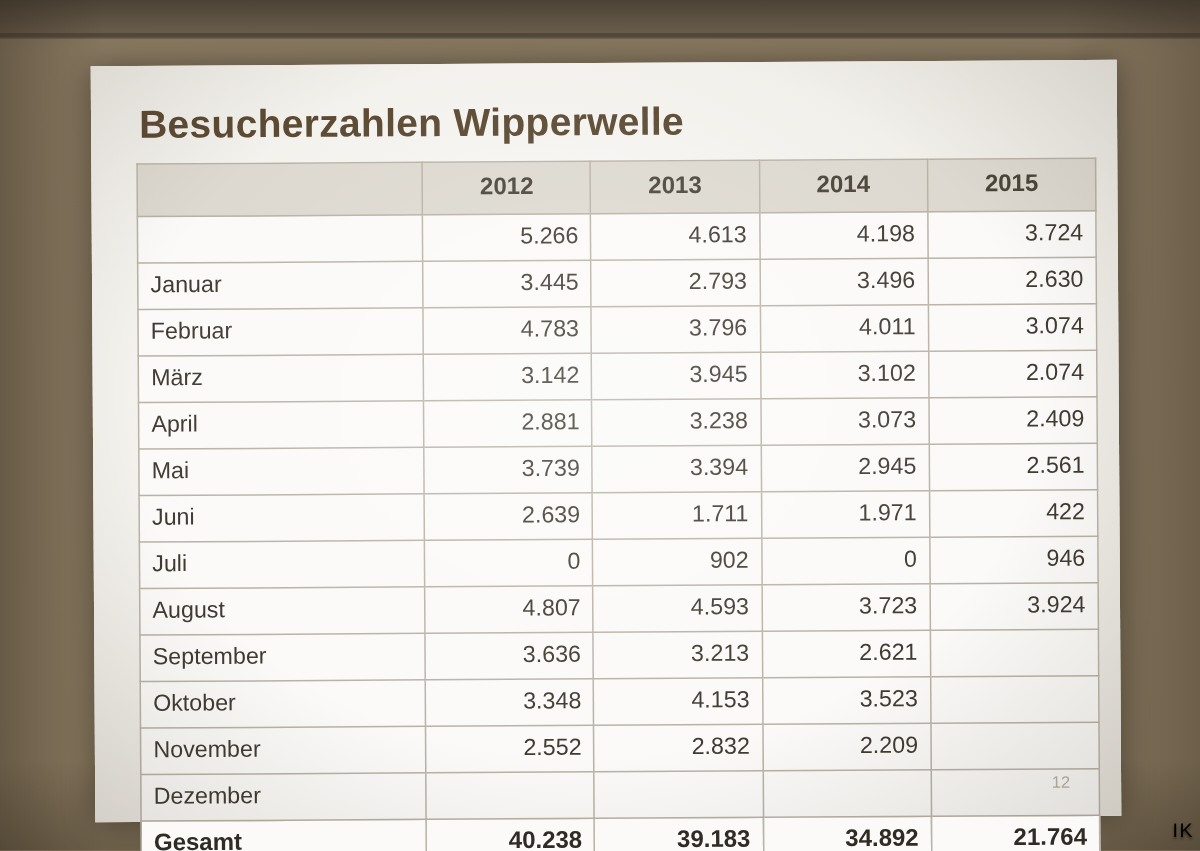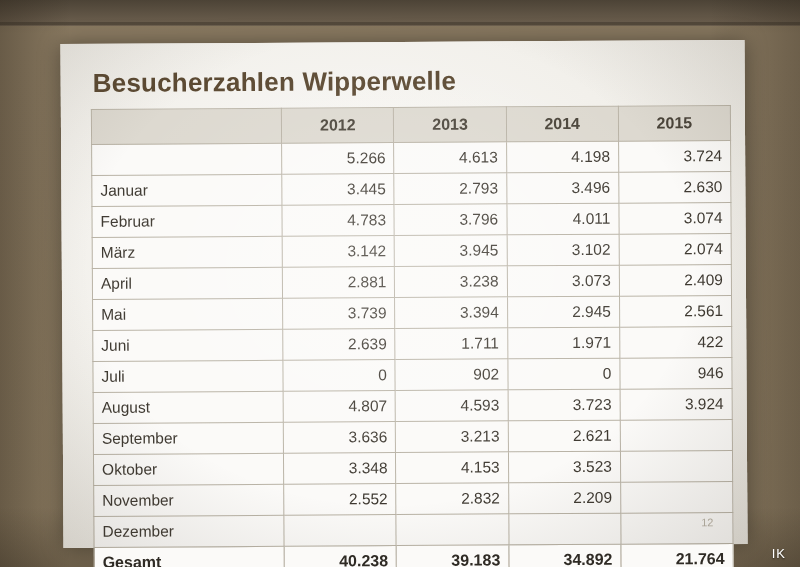--- a/index.html
+++ b/index.html
@@ -134,23 +134,23 @@
     right: 34px;
     bottom: 16px;
     font-size: 11px;
     color: #b7b1a4;
     font-family: "Liberation Sans", sans-serif;
   }
 
   
   #watermark {
     position: absolute;
-    right: 14px;
+    right: 4px;
     bottom: 6px;
-    color: #ffffff;
+    color: #000000;
     font-size: 13px;
     font-family: "Liberation Sans", sans-serif;
     letter-spacing: 1px;
     text-shadow: 0 1px 2px rgba(0,0,0,0.6);
   }
 </style>
 </head>
 <body>
 
 <div id="room">

